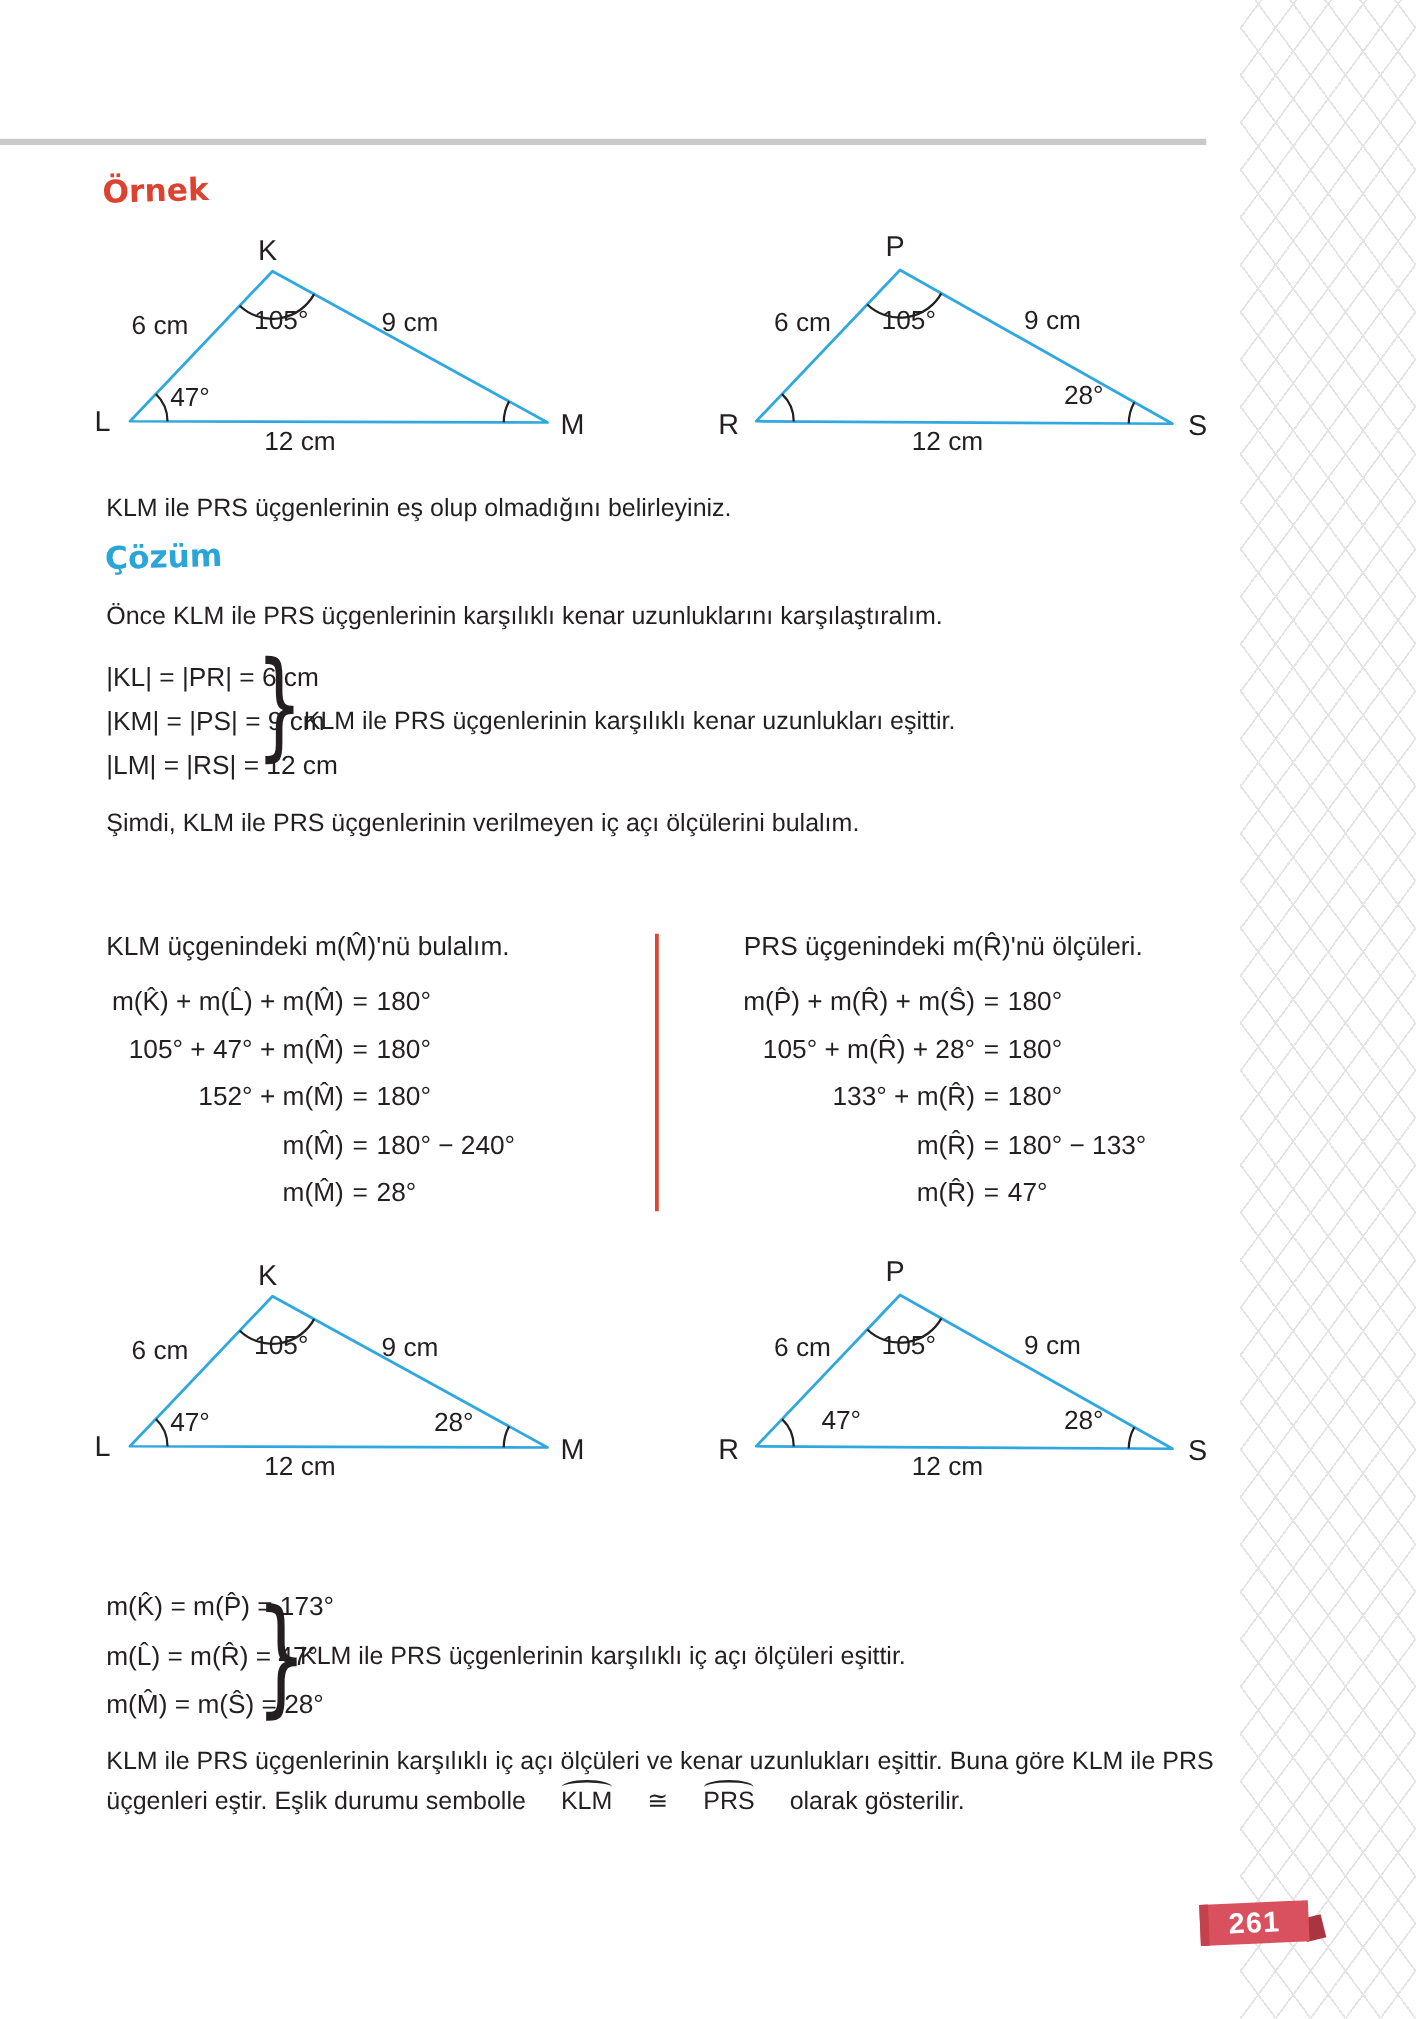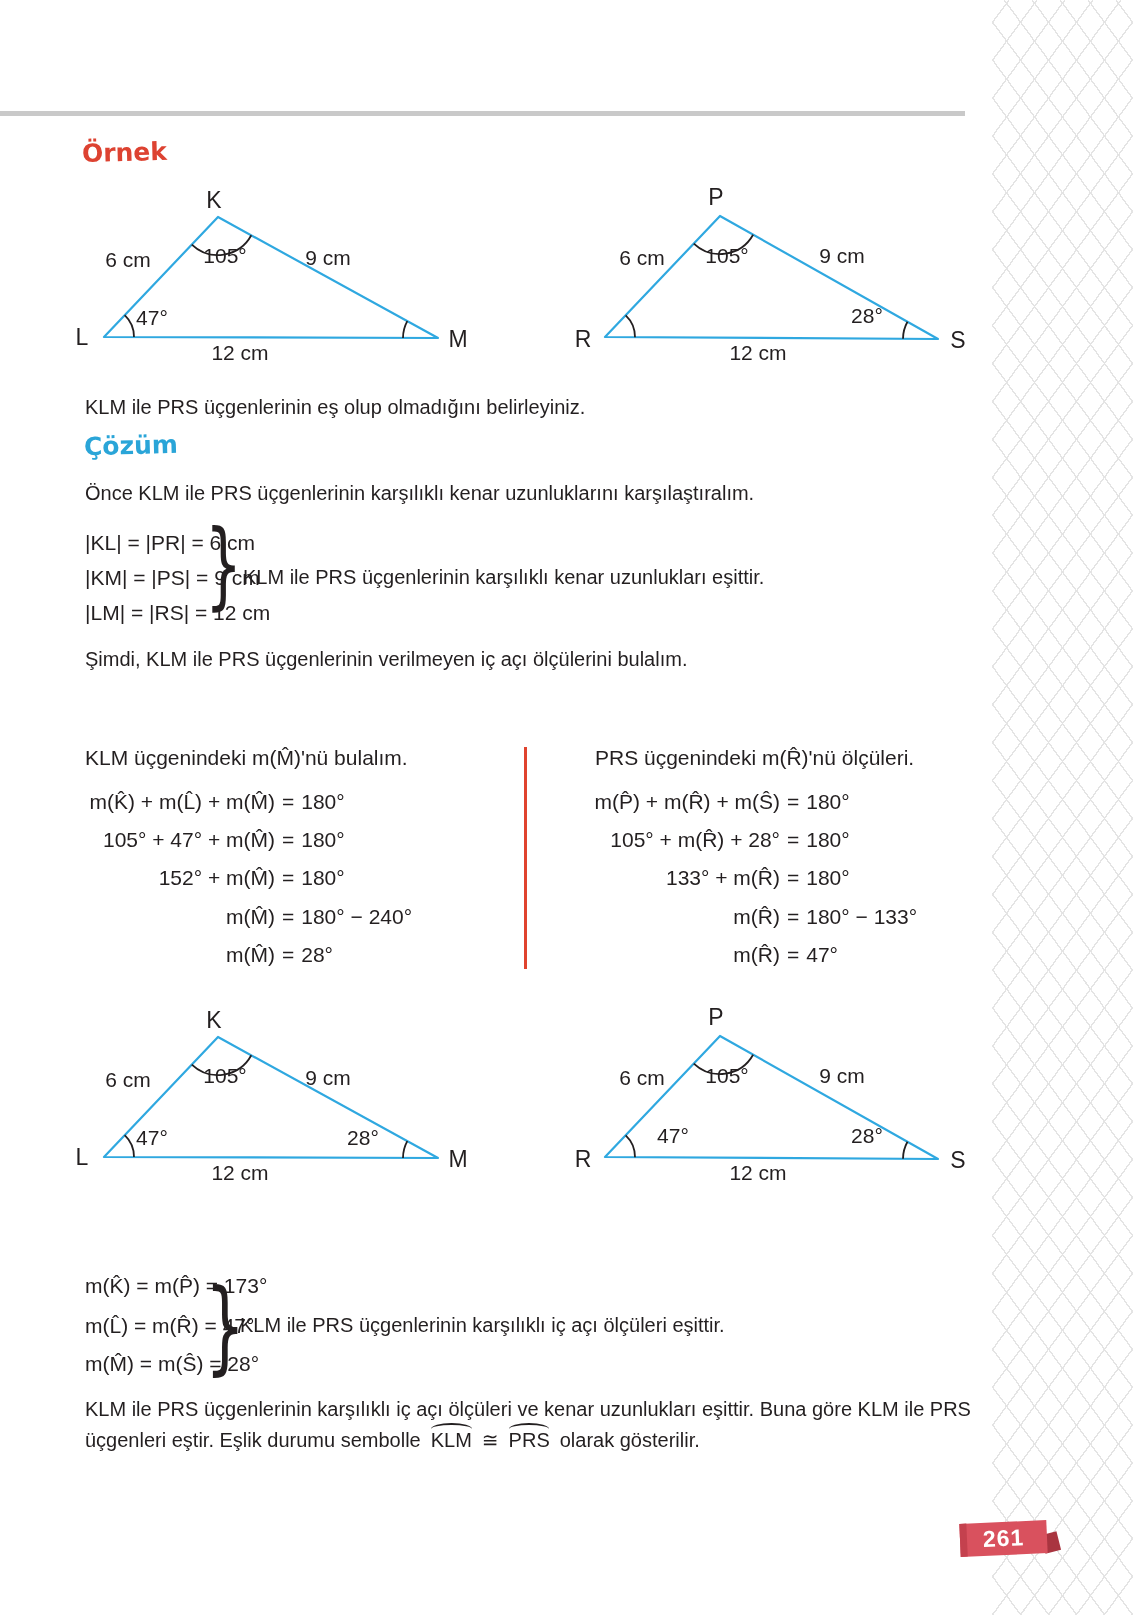--- a/index.html
+++ b/index.html
@@ -27,21 +27,21 @@
   #brace-sides{left:205px;top:509px;font-size:94px;line-height:112px;}
   #brace-angles{left:205px;top:1264px;font-size:102px;line-height:124px;}
   .redline{position:absolute;left:524px;top:747px;width:3px;height:222px;background:#e0432e;}
   .tri{position:absolute;}
   .tri polygon{fill:none;stroke:#2fa8e0;stroke-width:2.2;stroke-linejoin:round;}
   .tri path{fill:none;stroke:#231f20;stroke-width:1.8;}
   .tri text{fill:#231f20;}
   .vtx{font-size:23px;}
   .meas{font-size:21px;}
   .angred{fill:#e02d24;}
-  .concl2{position:absolute;left:85px;top:1428px;display:flex;align-items:baseline;gap:9px;font-size:20px;white-space:nowrap;}
+  .concl2{position:absolute;left:85px;top:1428px;display:flex;align-items:baseline;gap:27px;font-size:20px;white-space:nowrap;}
   .hatw{position:relative;display:inline-block;padding:0 1px;}
   .hatw::before{content:"";position:absolute;left:3%;right:3%;top:-6px;height:10px;
                 border-top:2.4px solid #231f20;border-radius:50% 50% 0 0;}
   .badge-fold{position:absolute;left:1043px;top:1533px;width:16px;height:19px;background:#a93540;transform:rotate(-14deg);z-index:2;}
   .badge-main{position:absolute;left:960px;top:1522px;width:87px;height:33px;background:#d9515e;
               transform:rotate(-2.5deg);display:flex;align-items:center;justify-content:center;z-index:3;}
   .badge-main::before{content:"";position:absolute;left:0;top:0;bottom:0;width:7px;background:#c4414e;}
   .badge-num{color:#fff;font-weight:bold;font-size:23px;letter-spacing:1px;}
 </style>
 </head>

